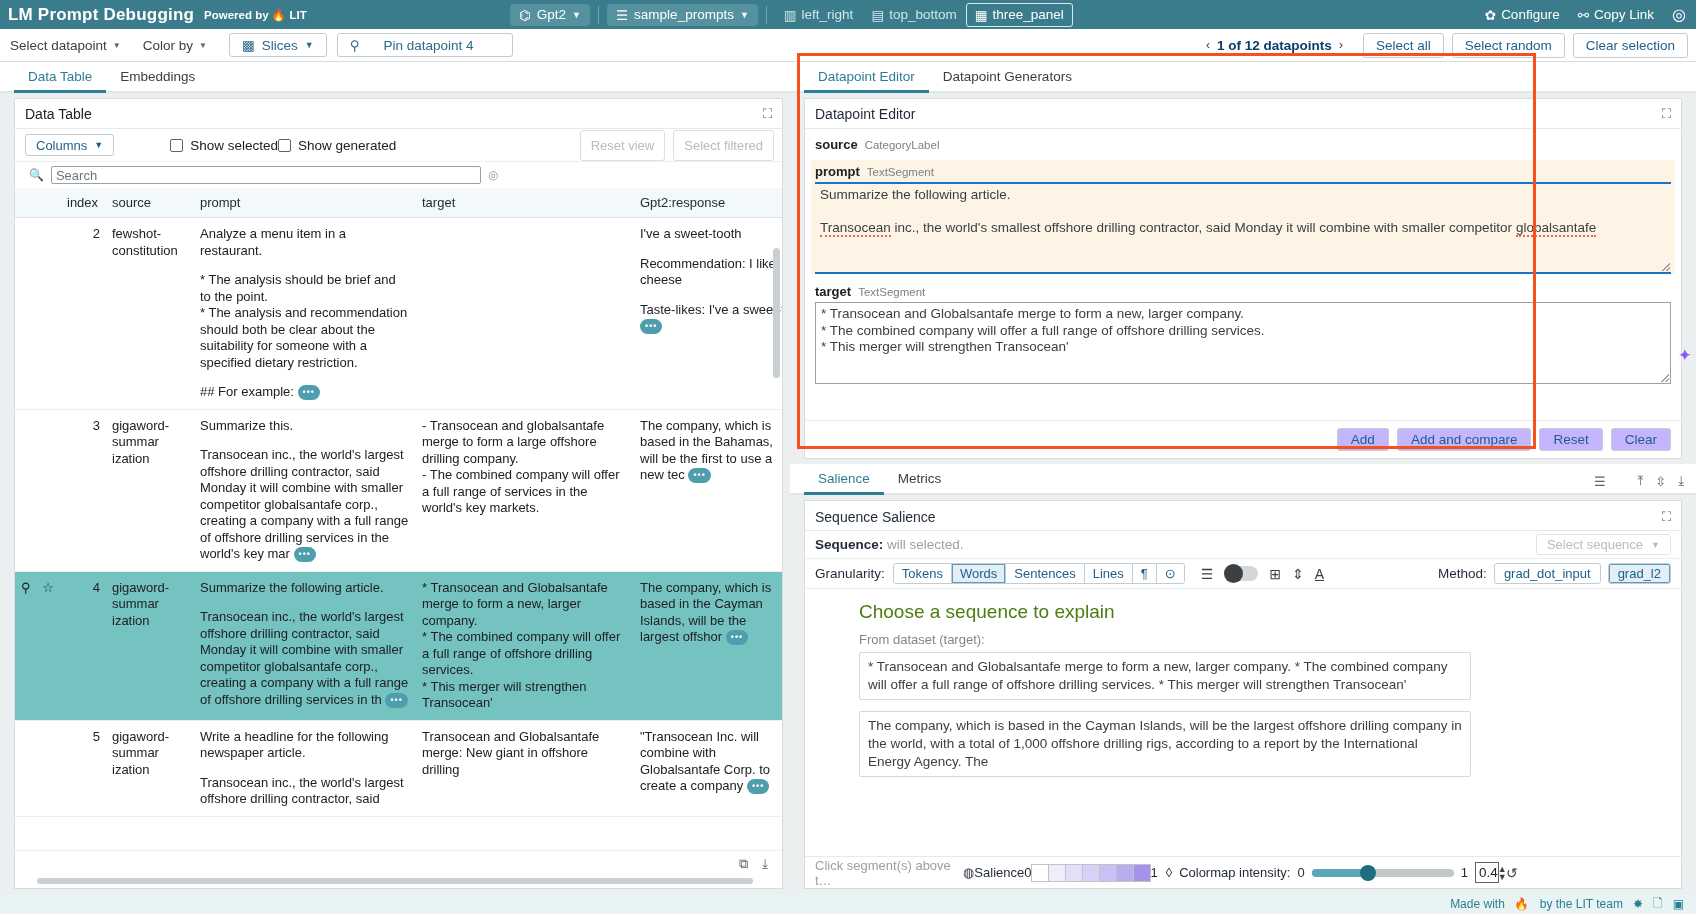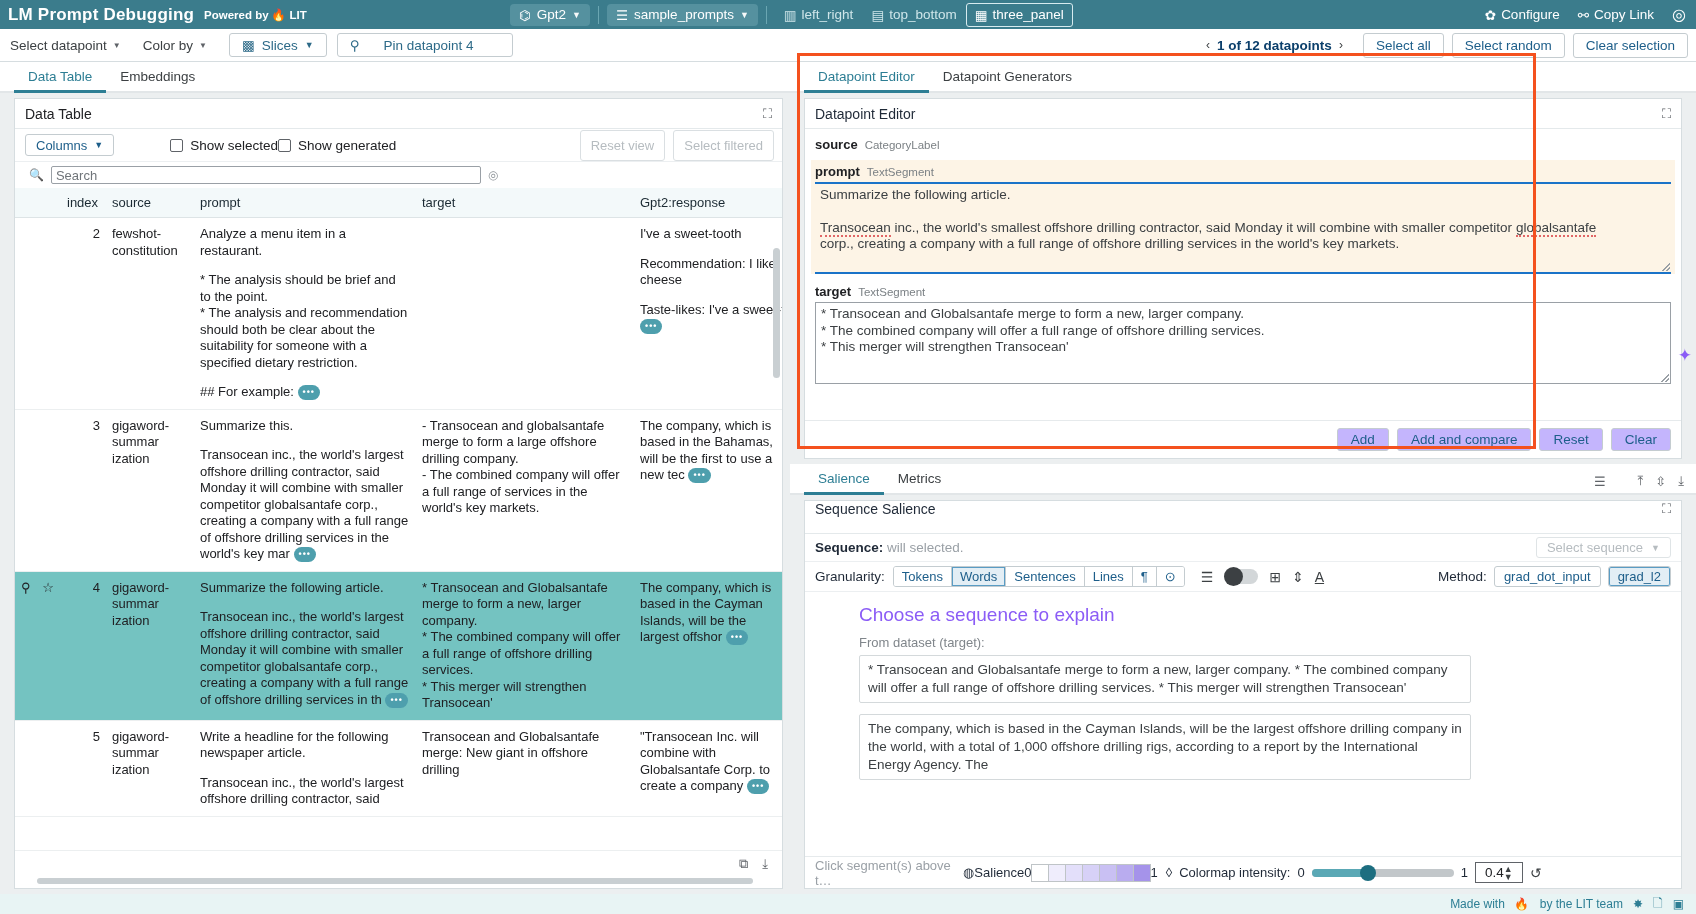--- a/index.html
+++ b/index.html
@@ -188,22 +188,22 @@
   }
   .act-btn {
     border: 1px solid #c4ccd0; border-radius: 3px; height: 23px; padding: 0 13px;
     display: flex; align-items: center; color: #1d5e8a; font-size: 13.5px; background: #c4b5fd;
   }
 
   
   .sal-tabstrip { position: relative; }
   .tabstrip-icons { position: absolute; right: 12px; bottom: 4px; display: flex; align-items: center; gap: 12px; color: #5f6368; font-size: 13px; }
   .sal-head {
-    height: 30px; flex: 0 0 30px; display: flex; align-items: flex-end; justify-content: space-between;
-    padding: 16px 10px; border-bottom: 1px solid #e4e9eb; font-size: 14px;
+    height: 30px; flex: 0 0 30px; display: flex; align-items: flex-start; justify-content: space-between;
+    padding: 8px 10px; border-bottom: 1px solid #e4e9eb; font-size: 14px;
   }
   .sal-row {
     height: 28px; flex: 0 0 28px; display: flex; align-items: center; padding: 0 10px;
     border-bottom: 1px solid #eceff1; font-size: 13.5px; justify-content: space-between;
   }
   .seq-none { color: #9aa0a6; }
   .sel-seq-btn {
     border: 1px solid #dfe4e6; border-radius: 3px; height: 21px; padding: 0 10px;
     color: #b6bcc0; font-size: 13px; display: flex; align-items: center; gap: 8px;
   }
@@ -222,41 +222,41 @@
   .toggle-pill { width: 34px; height: 15px; border-radius: 8px; background: #d3d7d9; position: relative; }
   .toggle-pill::after { content:""; position: absolute; left: 0; top: -2px; width: 19px; height: 19px; border-radius: 50%; background: #3c4043; }
   .method-wrap { margin-left: auto; display: flex; align-items: center; gap: 7px; }
   .method-btn {
     border: 1px solid #c4ccd0; border-radius: 3px; height: 21px; padding: 0 9px;
     display: flex; align-items: center; color: #1d5e8a; font-size: 13px; background: #fff;
   }
   .method-btn.on { background: #e3eef5; box-shadow: inset 0 0 0 1px #5a9cc4; }
 
   .choose-area { flex: 1 1 auto; padding: 12px 0 0 54px; overflow: hidden; background: #fff; }
-  .choose-title { font-size: 19px; color: #8b5cf6; margin-bottom: 9px; }
+  .choose-title { font-size: 19px; color: #4d7c0f; margin-bottom: 9px; }
   .choose-label { font-size: 13px; color: #80868b; margin-bottom: 5px; }
   .choose-box {
     border: 1px solid #d4d9db; border-radius: 2px; background: #fff;
     font-size: 13.5px; color: #3c4043; line-height: 18px; padding: 5px 8px;
     width: 612px; margin-bottom: 11px;
   }
   .sal-footer {
     height: 32px; flex: 0 0 32px; display: flex; align-items: center; gap: 0;
     padding: 0 10px; border-top: 1px solid #e6eaec; font-size: 13px; background: #fff;
   }
   .footer-hint { color: #9aa0a6; font-size: 13px; width: 148px; }
   .legend-boxes { display: flex; }
   .legend-boxes span { width: 18px; height: 18px; border: 1px solid #bfc4c7; margin-right: -1px; display: block; }
   .cmap-wrap { display: flex; align-items: center; gap: 7px; margin-left: 8px; }
   .slider { width: 142px; height: 8px; border-radius: 4px; background: #c2c7ca; position: relative; }
   .slider .fill { position: absolute; left: 0; top: 0; height: 8px; width: 54px; background: #5aa8b5; border-radius: 4px; }
   .slider .knob { position: absolute; left: 48px; top: -4px; width: 16px; height: 16px; border-radius: 50%; background: #1d6e80; }
   .num-box {
-    border: 1px solid #5f6368; height: 21px; width: 48px; display: flex; align-items: center;
-    justify-content: center; padding: 0 10px; font-size: 13.5px; color: #202124;
+    border: 1px solid #5f6368; height: 21px; width: 24px; display: flex; align-items: center;
+    justify-content: flex-start; padding: 0 3px; font-size: 13.5px; color: #202124;
   }
   .spin { font-size: 9px; line-height: 8px; color: #3c4043; }
   .reset-ico { color: #3c4043; font-size: 14px; }
 
   .statusbar {
     height: 20px; flex: 0 0 20px; background: #e8f4f4; display: flex; align-items: center;
     justify-content: flex-end; gap: 10px; padding-right: 12px; font-size: 12px; color: #2d7e94;
   }
   .sparkle { position: absolute; right: 4px; top: 345px; color: #8a5cf6; font-size: 17px; z-index: 30; }
 </style>
@@ -512,21 +512,20 @@
 
             <div class="seg-block highlight">
               <div class="seg-head">
                 <span class="field-label">prompt</span>
                 <span class="field-type">TextSegment</span>
               </div>
               <div class="seg-area edited">
                 <div>Summarize the following article.</div>
                 <div style="height:16px"></div>
                 <div><span class="spell">Transocean</span><span> inc., the world's smallest offshore drilling contractor, said Monday it will combine with smaller competitor </span><span class="spell">globalsantafe</span></div>
-                <div>corp., creating a company with a full range of offshore drilling services in the world's key markets.</div>
                 <div class="resize-grip"></div>
               </div>
             </div>
 
             <div class="seg-block">
               <div class="seg-head">
                 <span class="field-label">target</span>
                 <span class="field-type">TextSegment</span>
               </div>
               <div class="seg-area target">

